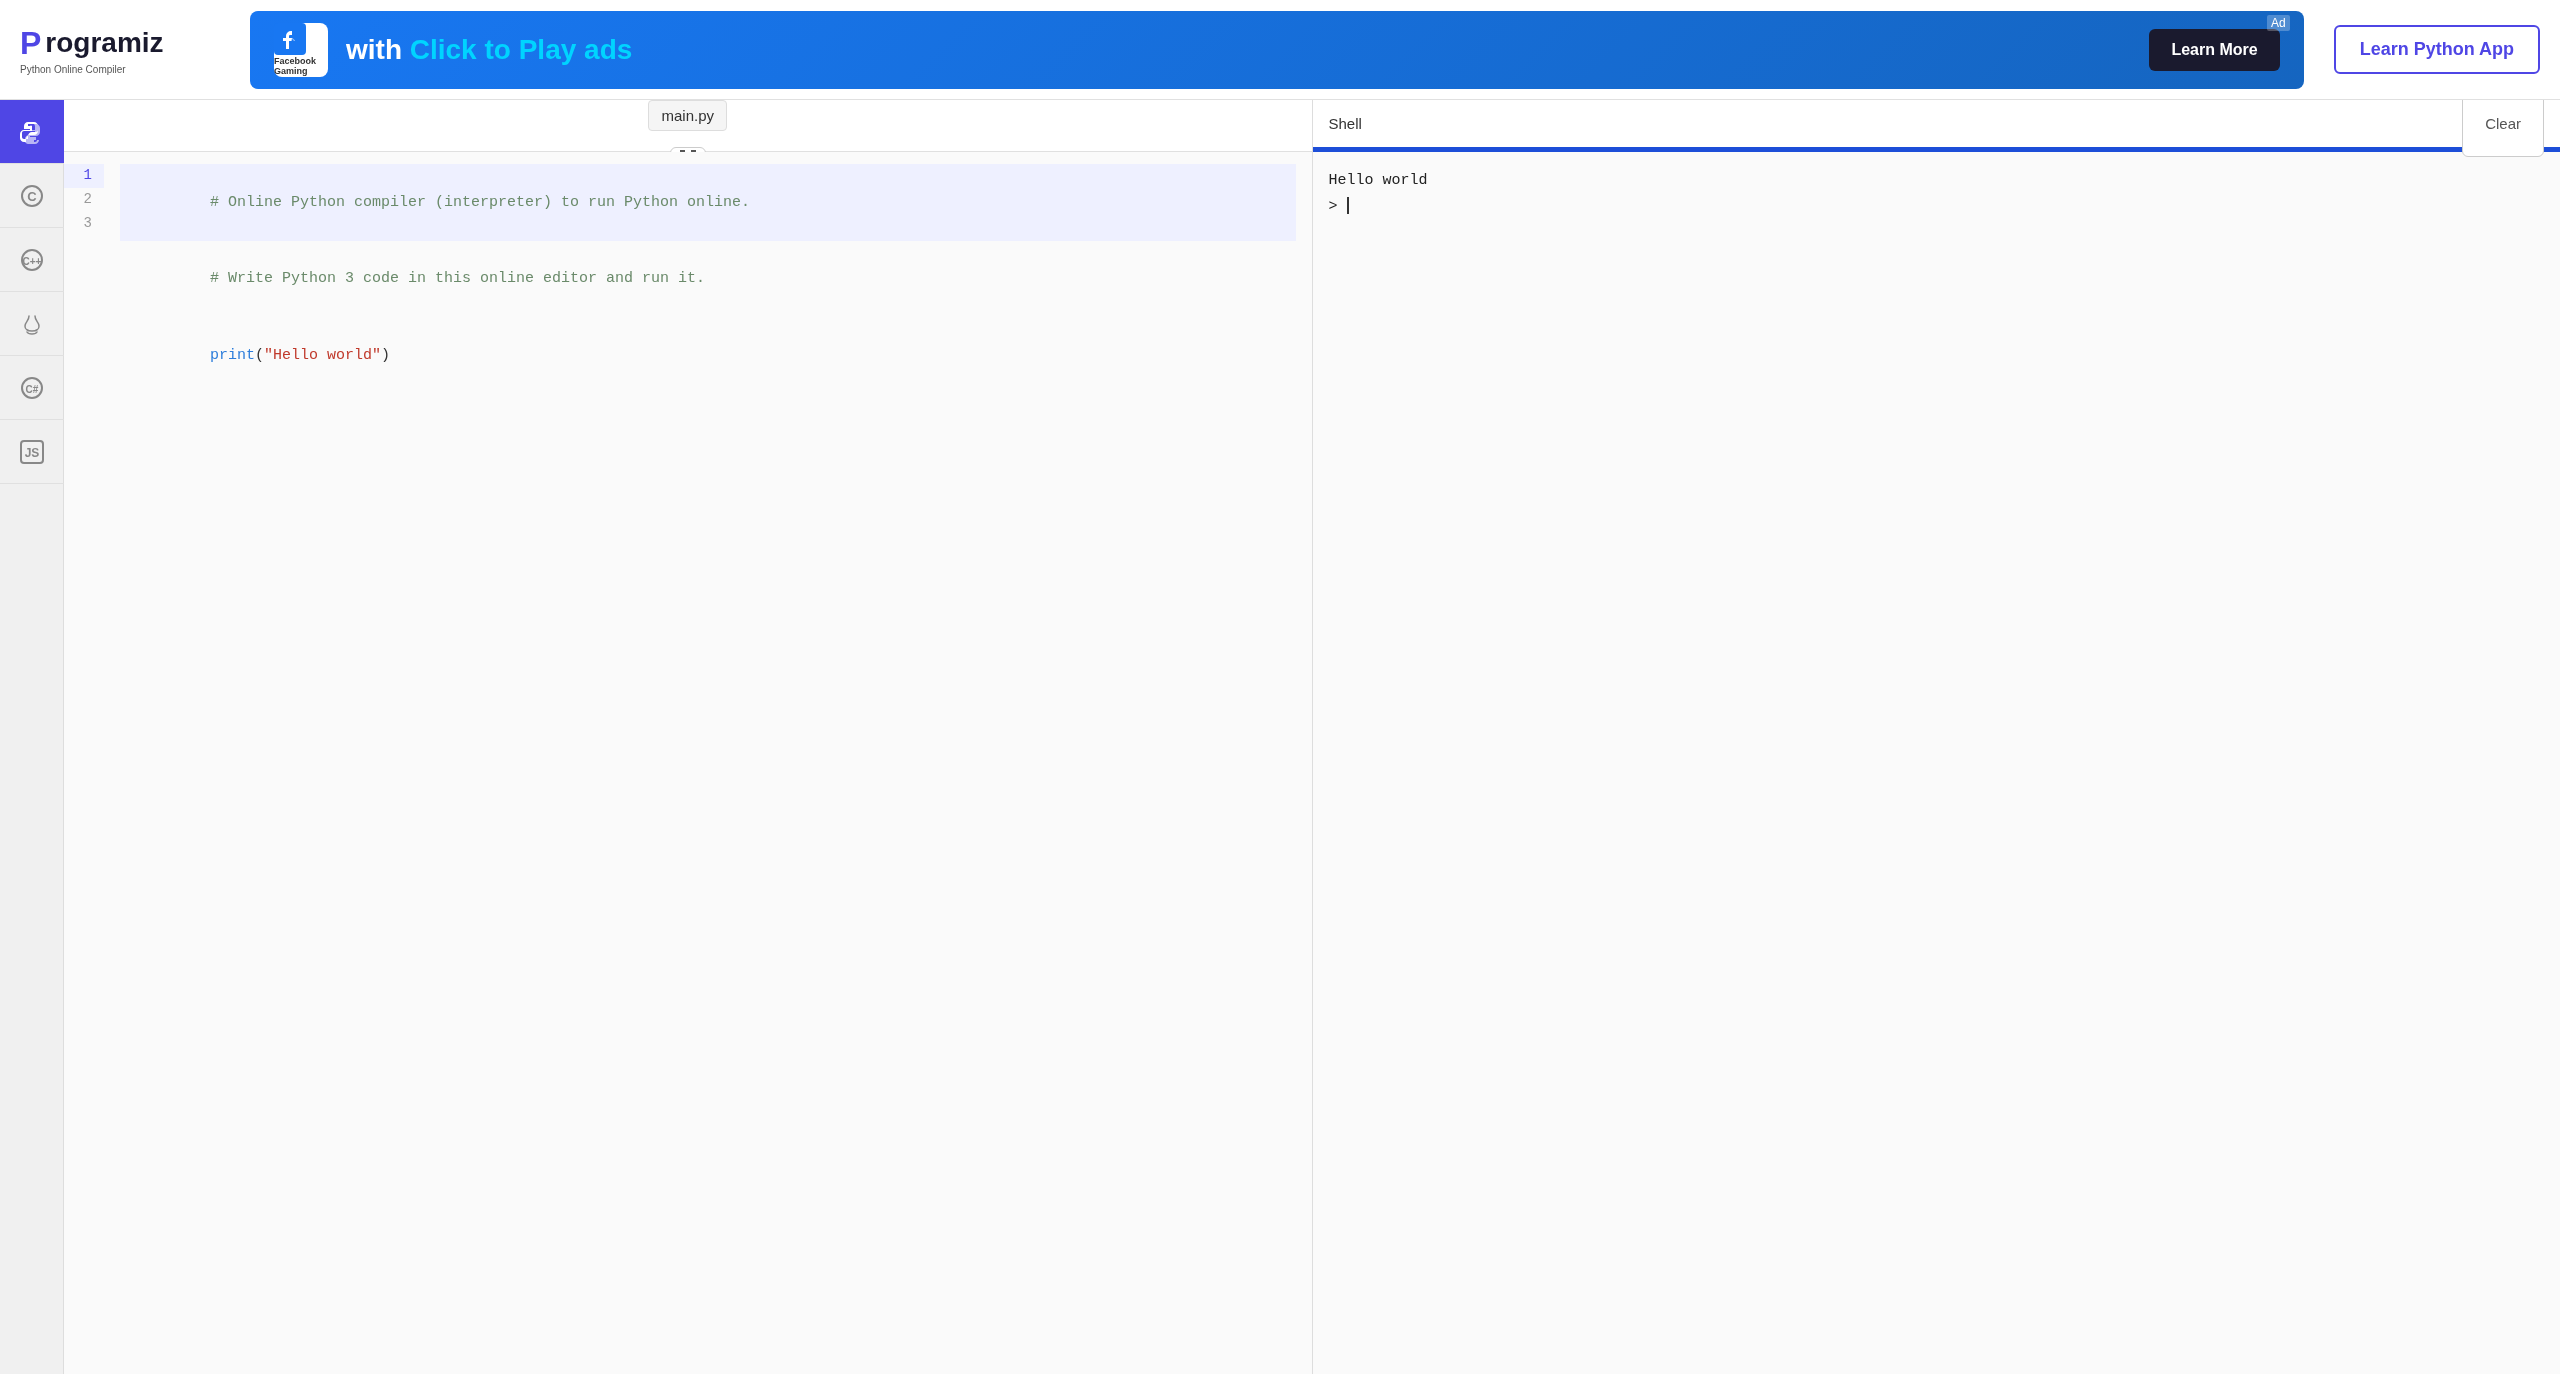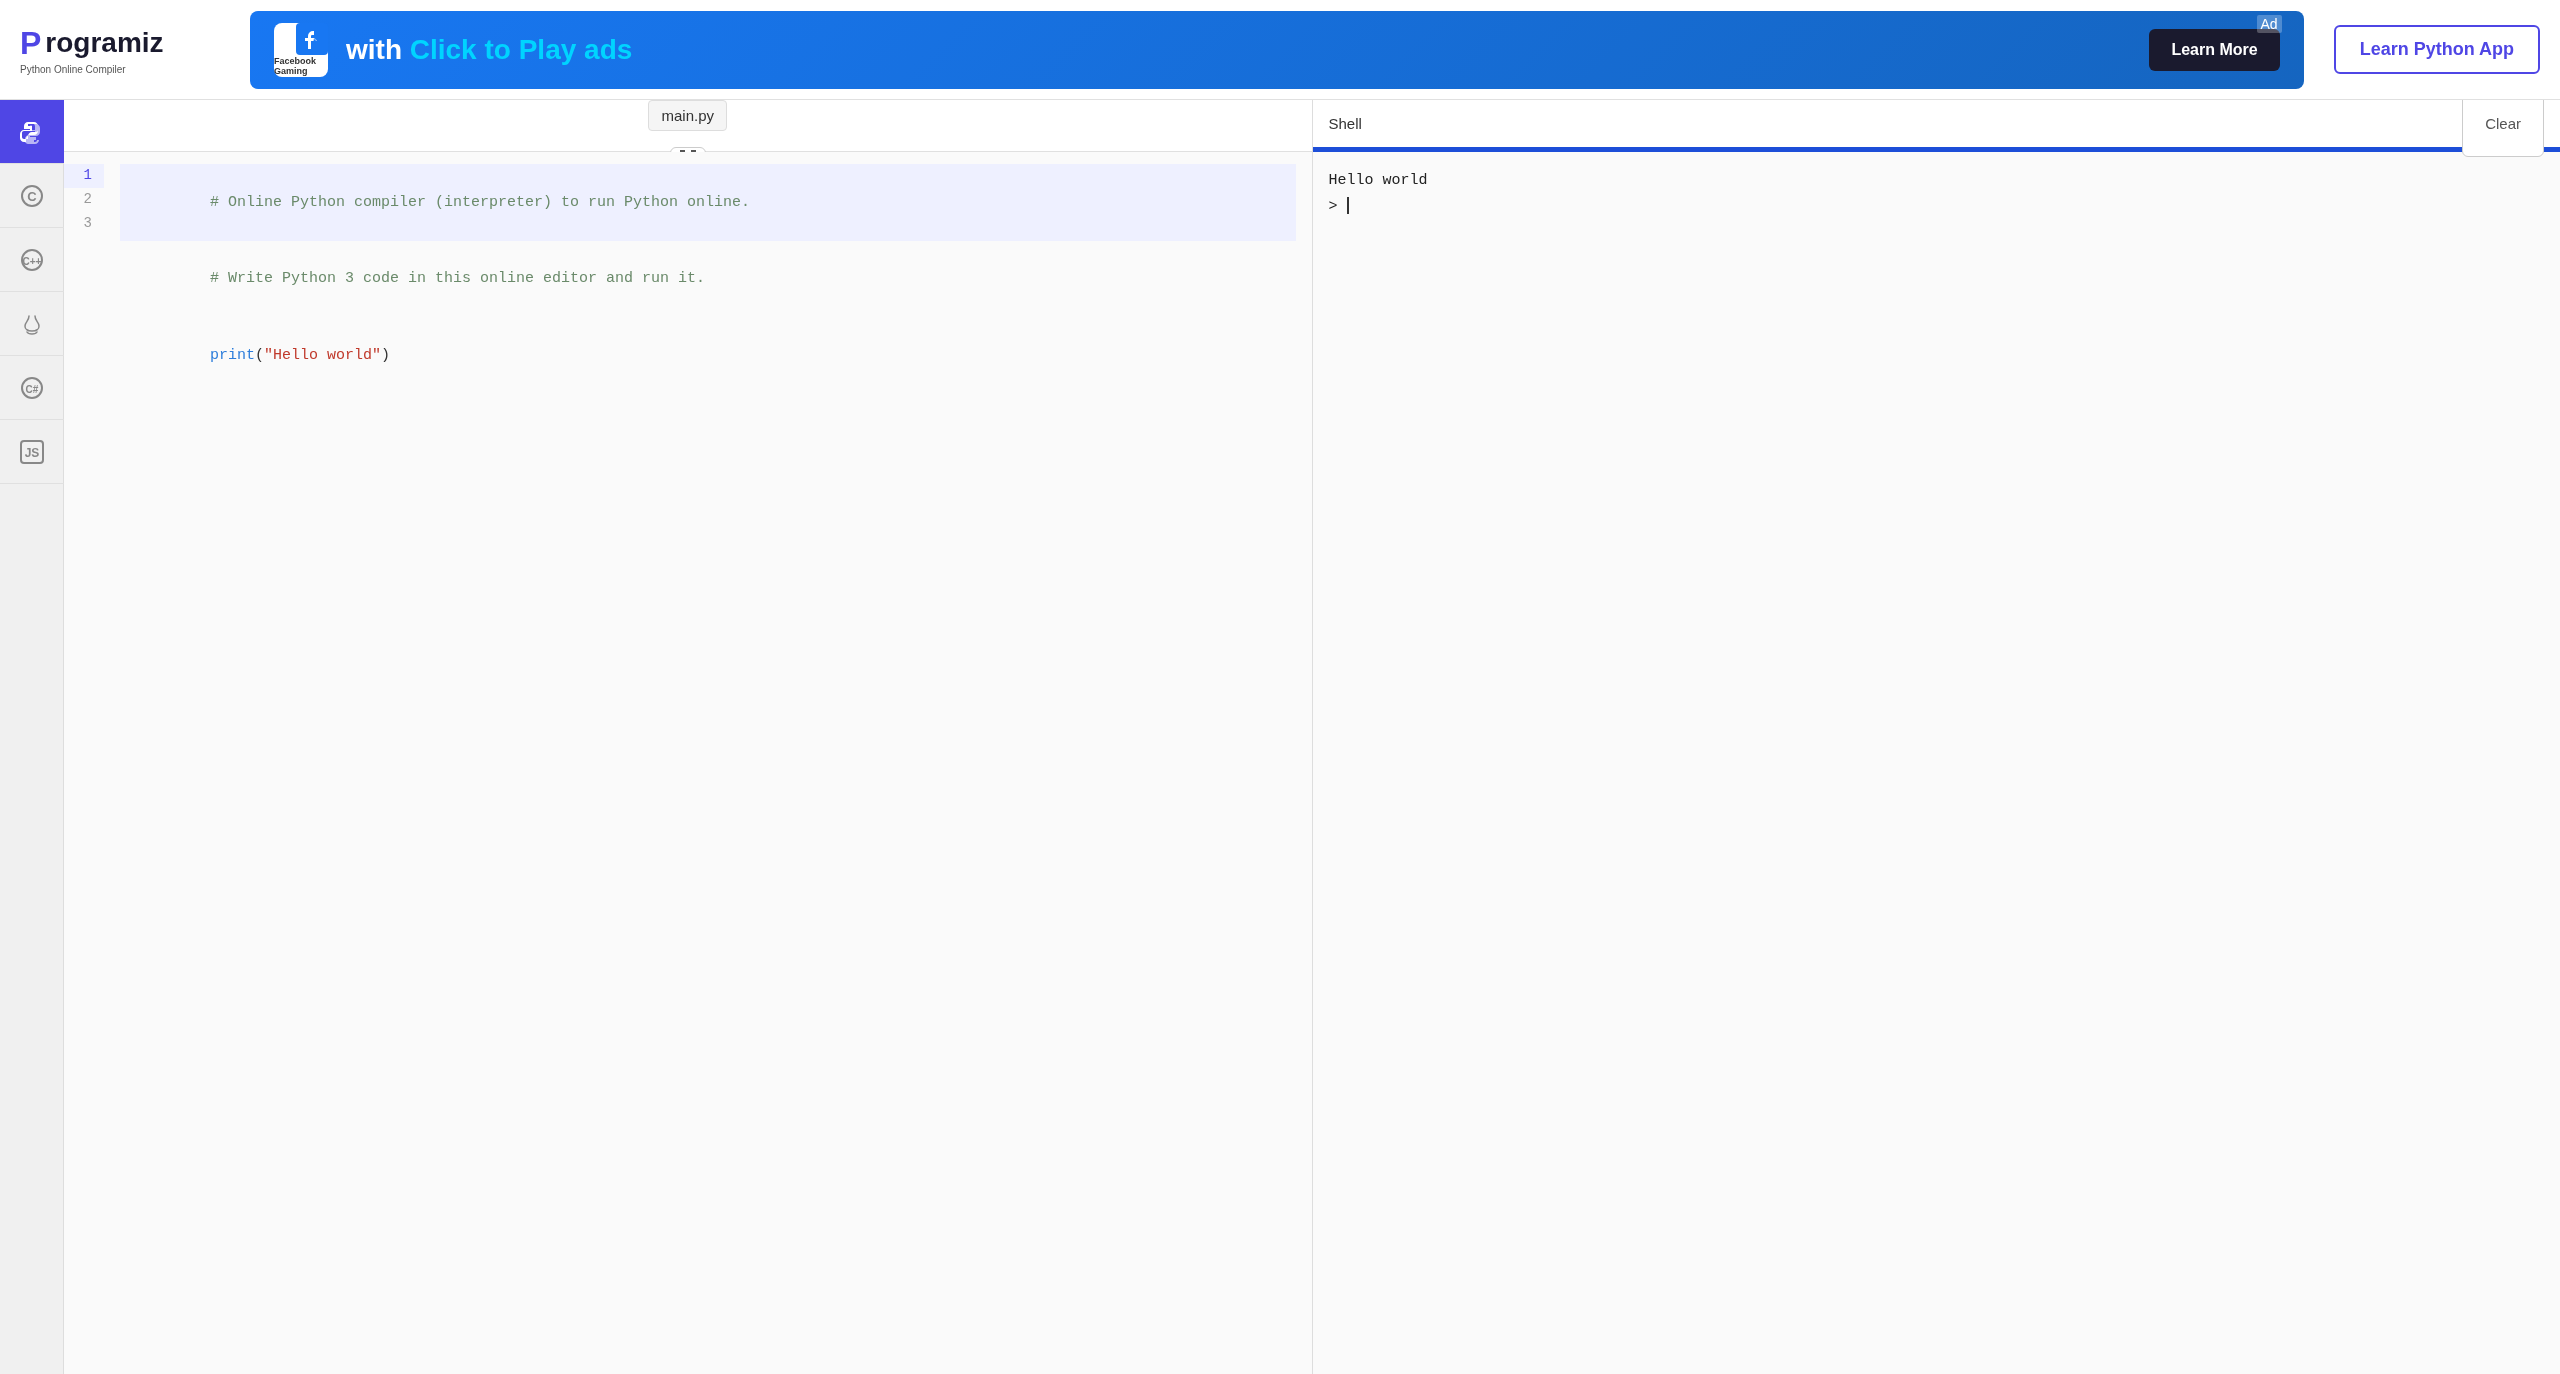--- a/index.html
+++ b/index.html
@@ -53,35 +53,35 @@
       display: flex;
       align-items: center;
       padding: 0 24px;
       gap: 18px;
       position: relative;
       overflow: hidden;
     }
     .ad-label {
       position: absolute;
       top: 4px;
-      right: 22px;
+      right: 14px;
       background: rgba(255,255,255,0.25);
       color: #fff;
-      font-size: 14px;
+      font-size: 12px;
       padding: 1px 4px;
       border-radius: 2px;
     }
     .ad-fb-icon {
       background: #fff;
       border-radius: 8px;
       width: 54px;
       height: 54px;
       display: flex;
       flex-direction: column;
-      align-items: flex-end;
+      align-items: flex-start;
       justify-content: center;
       flex-shrink: 0;
     }
     .ad-fb-icon svg {
       width: 32px;
       height: 32px;
     }
     .ad-fb-label {
       font-size: 9px;
       color: #333;

